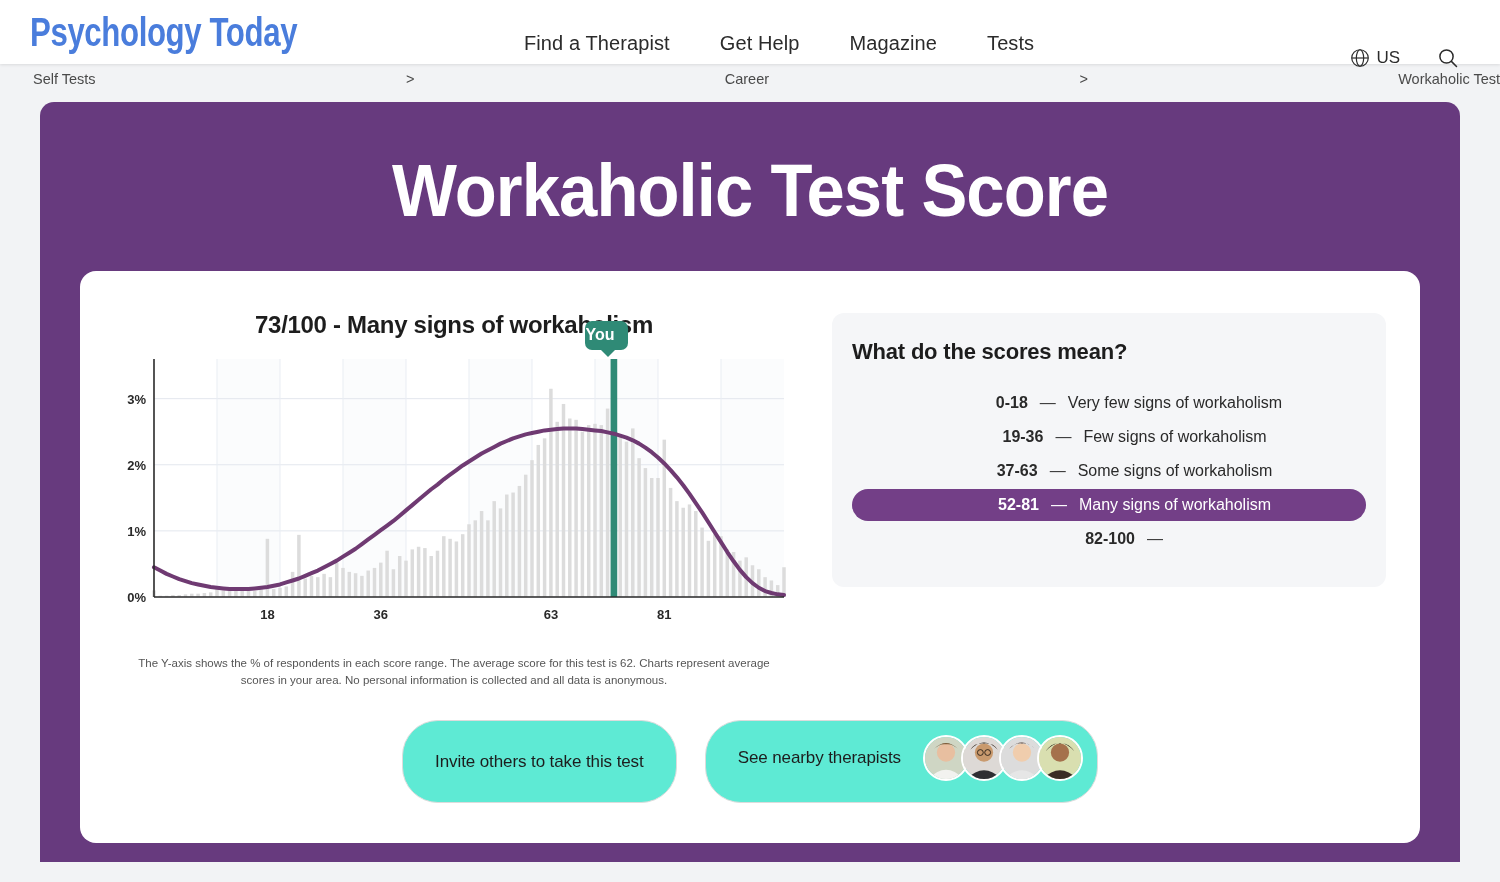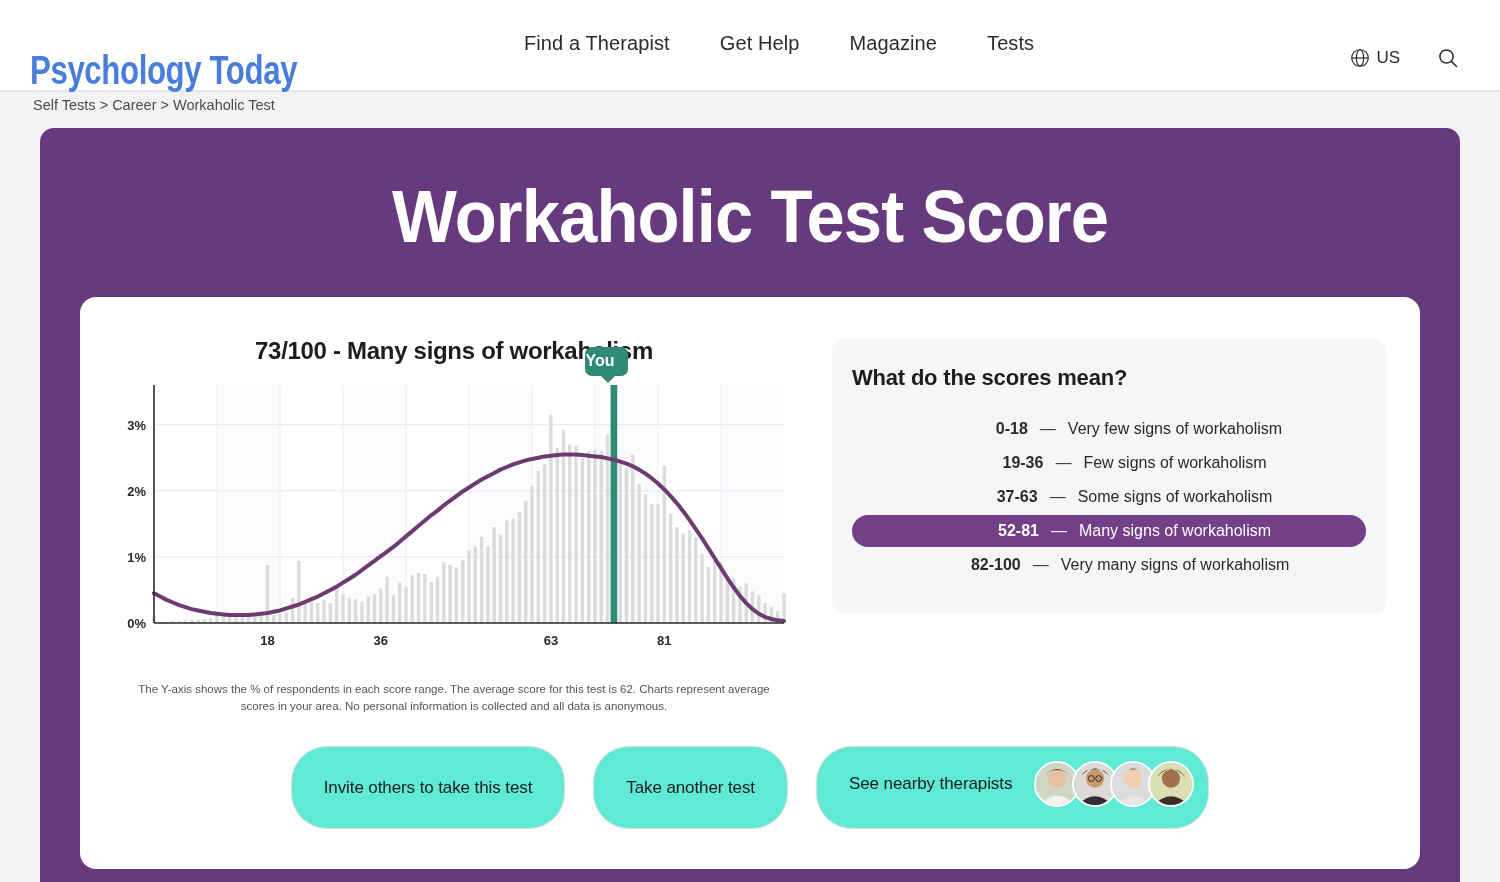--- a/index.html
+++ b/index.html
@@ -9,24 +9,24 @@
     height: 882px;
     overflow: hidden;
     font-family: "Liberation Sans", sans-serif;
     background: #f2f3f5;
     -webkit-font-smoothing: antialiased;
   }
 
   
   .site-header {
     position: relative;
-    height: 90px;
+    height: 64px;
     background: #ffffff;
     display: flex;
-    align-items: flex-end;
+    align-items: center;
     box-shadow: 0 1px 3px rgba(0,0,0,0.10);
     z-index: 5;
   }
   .logo {
     margin-left: 30px;
     font-family: "Liberation Sans Narrow", "Liberation Sans", sans-serif;
     font-weight: 700;
     font-size: 40px;
     letter-spacing: -0.5px;
     color: #4a7ddc;
@@ -72,20 +72,21 @@
 
   
   .breadcrumb {
     height: 30px;
     padding-left: 33px;
     display: flex;
     align-items: center;
     font-size: 14.5px;
     color: #4a4a4a;
     background: #f2f3f5;
+    justify-content: space-between;
   }
   .breadcrumb span { cursor: default; }
   .breadcrumb .crumb-link { cursor: pointer; }
 
   
   .purple-panel {
     margin: 8px 40px 0 40px;
     background: #673a7e;
     border-radius: 14px 14px 0 0;
     min-height: 760px;
@@ -462,33 +463,29 @@
 
           <div class="score-row active">
             <span class="range">52-81</span>
             <span class="dash">—</span>
             <span class="label">Many signs of workaholism</span>
           </div>
 
           <div class="score-row">
             <span class="range">82-100</span>
             <span class="dash">—</span>
-            <span class="label">Very many signs of workaholism</span>
           </div>
         </div>
       </div>
 
     </div>
 
     <div class="actions">
       <div class="pill-btn">
         <span>Invite others to take this test</span>
-      </div>
-      <div class="pill-btn">
-        <span>Take another test</span>
       </div>
       <div class="pill-btn with-avatars">
         <span>See nearby therapists</span>
         <span class="avatars">
           <span class="avatar">
             <svg width="100%" height="100%" viewBox="0 0 46 46">
               <rect width="46" height="46" fill="#cfd6c4"></rect>
               <circle cx="23" cy="17" r="10" fill="#e8bfa0"></circle>
               <path d="M4 46 Q23 26 42 46 Z" fill="#f2f2ef"></path>
               <path d="M10 13 Q23 0 36 13 Q30 7 23 8 Q16 7 10 13 Z" fill="#7d5c3a"></path>

